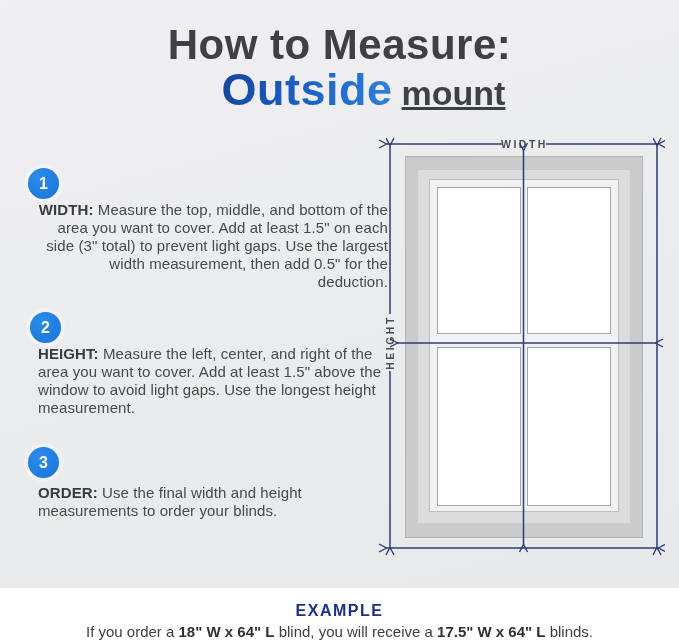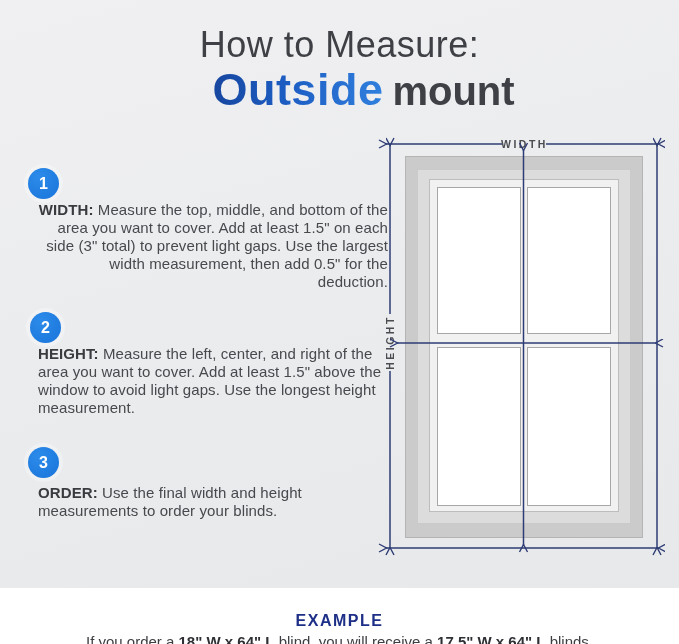--- a/index.html
+++ b/index.html
@@ -8,33 +8,33 @@
     position:relative;
     width:679px; height:644px;
     margin:0 auto;
     background:linear-gradient(165deg, #f0f0f2 0%, #ebecee 45%, #e7e8ea 100%);
     font-family:"Liberation Sans", sans-serif;
     overflow:hidden;
   }
 
   
   .title { position:absolute; top:26px; left:0; right:0; text-align:center; }
-  .t1 { font-size:36px; font-weight:400; color:#3e4045; letter-spacing:0.5px; line-height:38px; }
+  .t1 { font-size:42px; font-weight:700; color:#3e4045; letter-spacing:0.5px; line-height:38px; }
   .t2 { line-height:50px; margin-top:1px; }
   .t-outside {
     font-size:45px; font-weight:700; color:#1b5fc8; letter-spacing:0.5px;margin-left:48px;
   }
   @supports (-webkit-background-clip: text) {
     .t-outside {
       background:linear-gradient(90deg,#16469f 0%, #1d5ec4 45%, #2f7fdd 100%);
       -webkit-background-clip:text;
       -webkit-text-fill-color:transparent;
     }
   }
-  .t-mount { font-size:40px; font-weight:700; color:#3e4045; margin-left:9px; }
+  .t-mount { font-size:34px; font-weight:700; color:#3e4045; margin-left:9px;text-decoration:underline; }
 
   
   .badge {
     position:absolute; width:31px; height:31px; border-radius:50%;
     background:radial-gradient(circle at 35% 30%, #2b8bea, #1a74da);
     color:#ffffff; font-size:16px; font-weight:700;
     display:flex; align-items:center; justify-content:center;
     box-shadow:0 0 0 4px rgba(255,255,255,0.30);
   }
   .badge-1 { left:28px; top:168px; }
@@ -66,21 +66,21 @@
   .diagram-svg { position:absolute; left:373px; top:126px; width:292px; height:432px; z-index:5; }
   .arrow { stroke:#2e3c74; stroke-width:1.5; fill:none; }
   .diagram-label {
     font-family:"Liberation Sans", sans-serif;
     font-size:10.5px; font-weight:700; letter-spacing:2.5px; fill:#4b4c50;
   }
 
   
   .example {
     position:absolute; left:0; bottom:0; width:679px; height:56px;
-    background:#ffffff; text-align:center; padding-top:22px;
+    background:#ffffff; text-align:center; padding-top:12px;
   }
   .ex-head { font-size:16px; font-weight:700; letter-spacing:1.5px; color:#1d2f87; line-height:22px; }
   .ex-line { font-size:15px; color:#3d3e42; line-height:20px; }
   .ex-line strong { color:#2f3034; font-weight:700; }
 </style>
 </head>
 <body>
 
 <div class="canvas">
 

